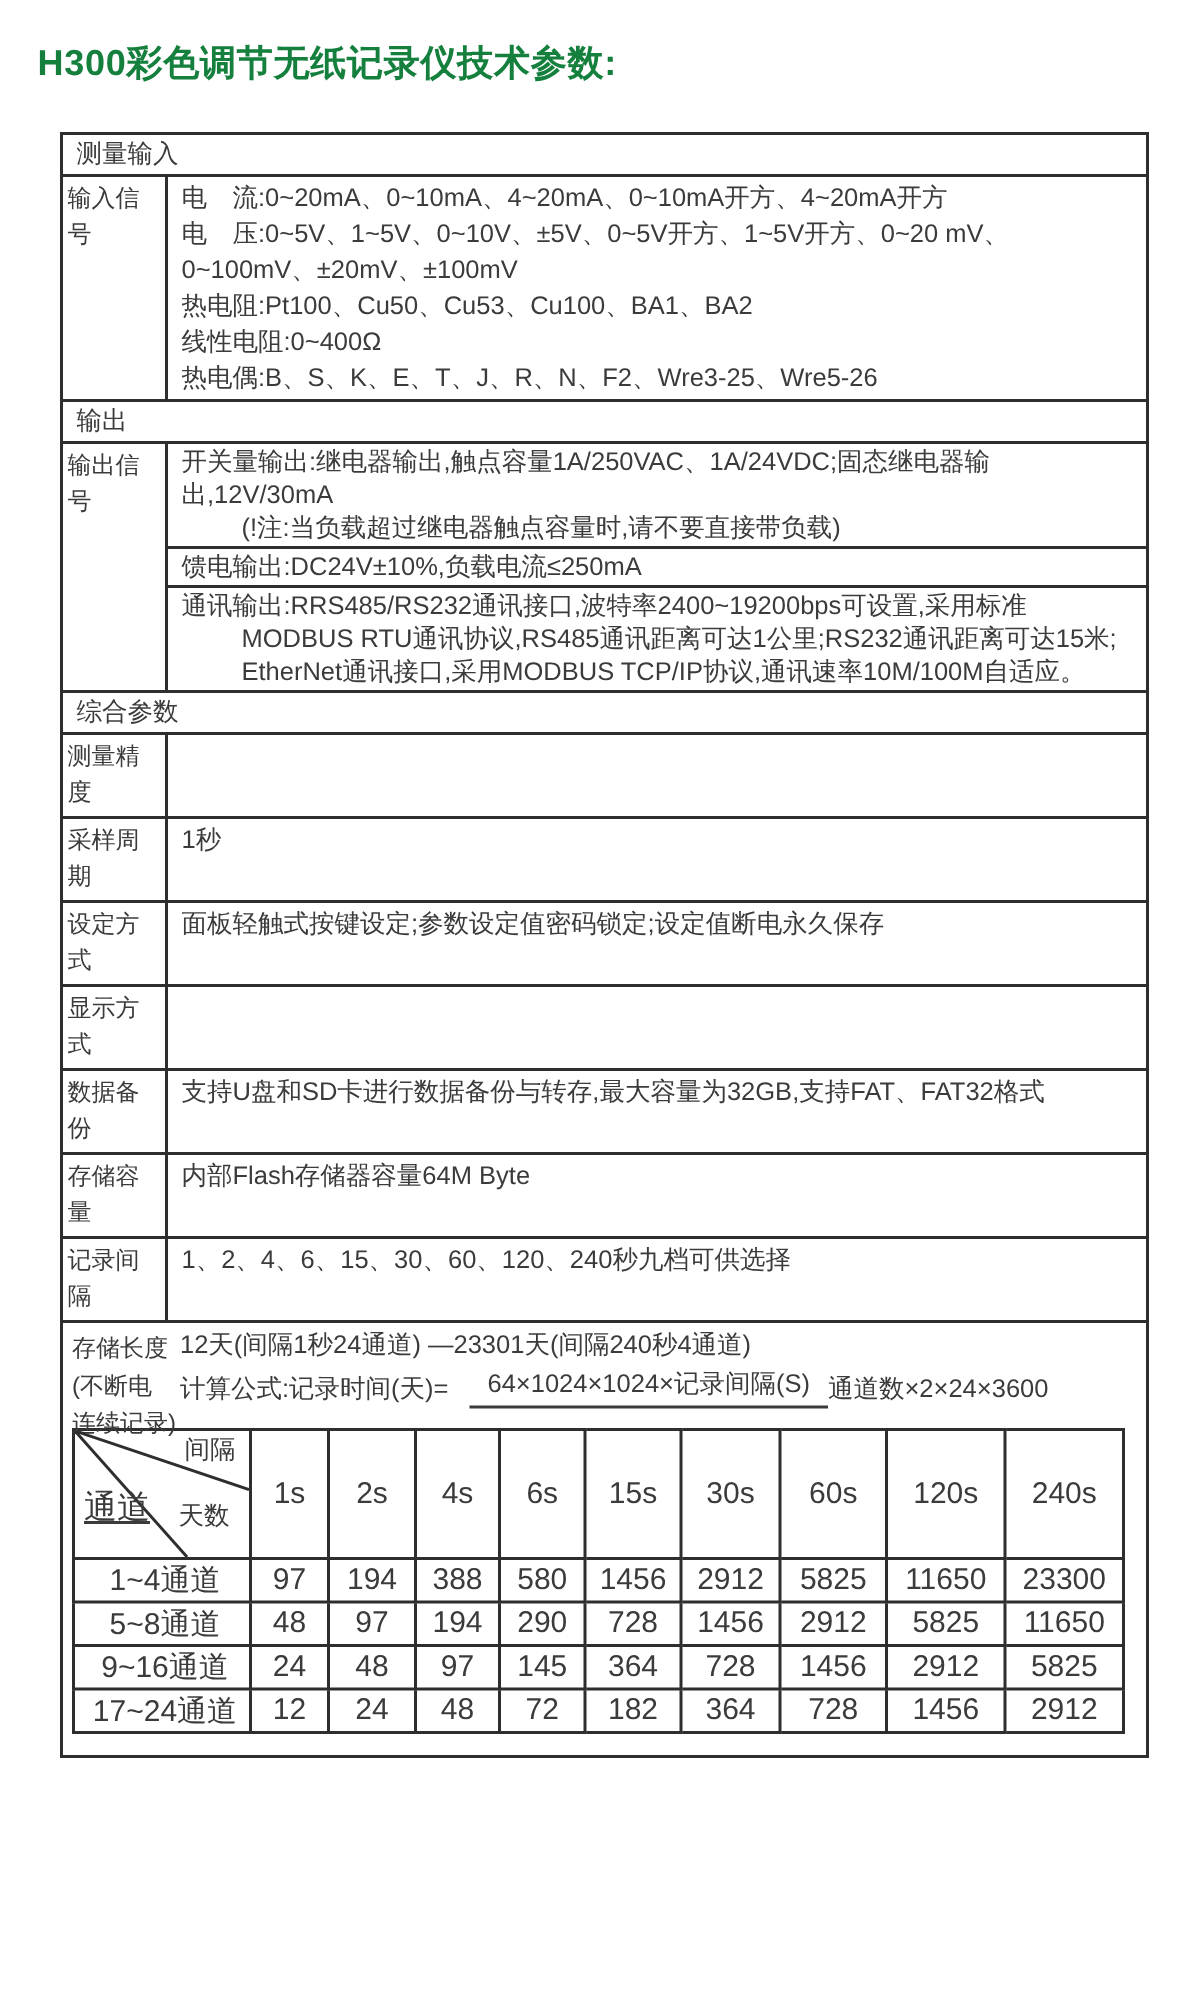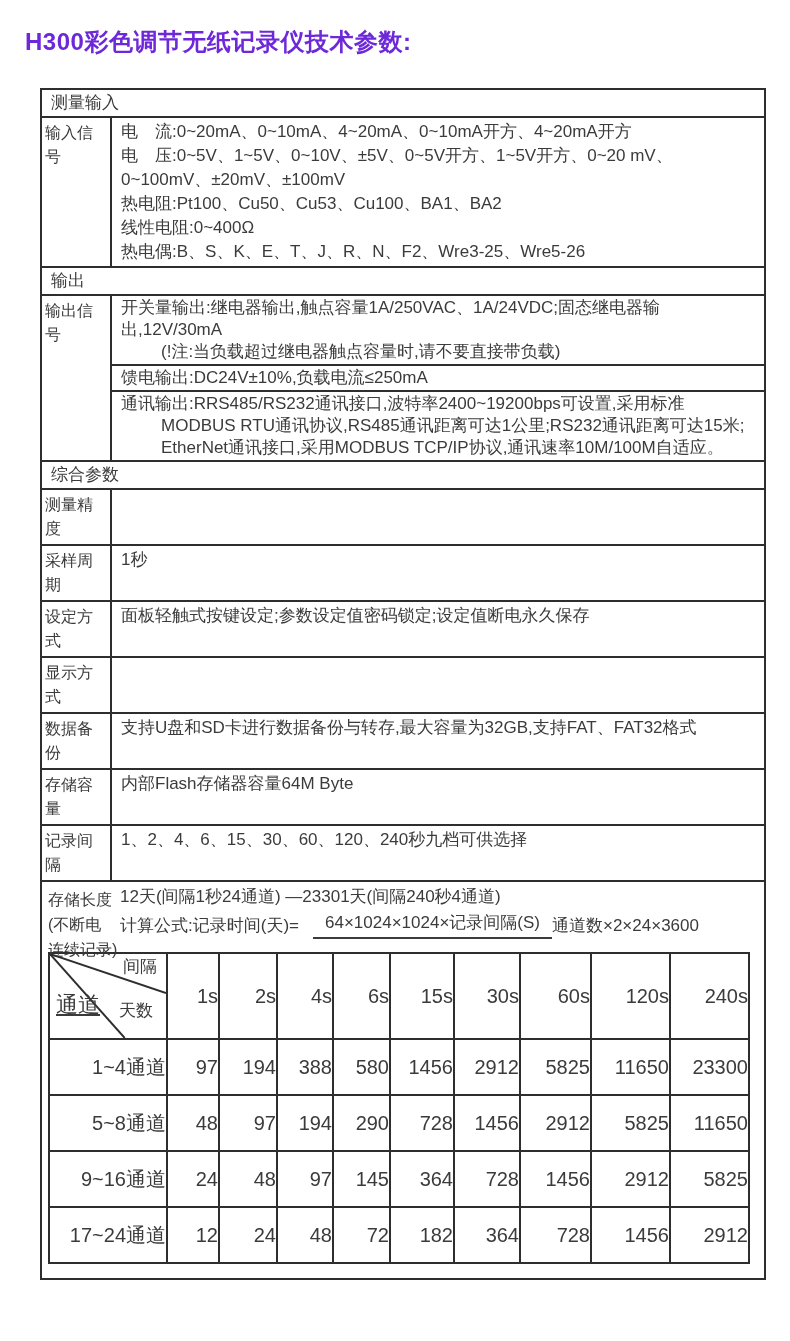--- a/index.html
+++ b/index.html
@@ -5,21 +5,21 @@
   * { box-sizing: border-box; margin: 0; padding: 0; }
   html,body { background:#ffffff; }
   body {
     width: 790px; height: 1341px;
     font-family: "Liberation Sans", "DejaVu Sans", sans-serif;
     color: #3b3b3b;
   }
   .page { position: relative; width: 790px; height: 1341px; overflow: hidden; background:#fff; }
   .title {
     position: absolute; left: 25px; top: 26px;
-    font-size: 24px; font-weight: 700; color: #6d28d9; letter-spacing: .5px;
+    font-size: 24px; font-weight: 700; color: #15803d; letter-spacing: .5px;
   }
   .spec {
     position: absolute; left: 40px; top: 88px; width: 726px;
     border: 2px solid #2e2e2e; font-size: 17px;
   }
   .row { border-top: 2px solid #2e2e2e; display: flex; align-items: stretch; }
   .row:first-child { border-top: none; }
   .sec { padding: 2px 9px; line-height: 22px; width: 100%; }
   .lab {
     flex: 0 0 70px; padding: 3px 3px; line-height: 24px;
@@ -41,25 +41,25 @@
   .range { line-height: 24px; }
   .formula { display: flex; align-items: center; margin-top: 3px; }
   .fprefix { line-height: 24px; }
   .frac { display: inline-flex; flex-direction: row; text-align: center; margin-left: 14px; }
   .frac .num { padding: 0 12px 3px 12px; border-bottom: 2px solid #3b3b3b; line-height: 22px; }
   .frac .den { padding-top: 3px; line-height: 22px; }
 
   
   table.days { border-collapse: collapse; margin: 13px 0 8px 6px; table-layout: fixed; }
   table.days th, table.days td {
-    border: 2px solid #2e2e2e; text-align: right; font-weight: 400;
+    border: 2px solid #2e2e2e; text-align: center; font-weight: 400;
     overflow: hidden;
   }
   table.days th { height: 86px; font-size: 20px; }
-  table.days td { height: 56px; font-size: 20px; }
+  table.days td { height: 29px; font-size: 20px; }
   td.rowlab { text-align: left; padding-left: 4px; font-size: 18px; }
   th.corner { position: relative; padding: 0; }
   th.corner svg { position: absolute; left: 0; top: 0; width: 100%; height: 100%; display:block; }
   .c-interval { position: absolute; top: 4px; right: 9px; font-size: 17px; line-height: 18px; }
   .c-days     { position: absolute; top: 48px; right: 13px; font-size: 17px; line-height: 18px; }
   .c-channel  { position: absolute; bottom: 24px; left: 6px; font-size: 22px; line-height: 18px; text-decoration: underline; }
 </style>
 </head>
 <body>
 

